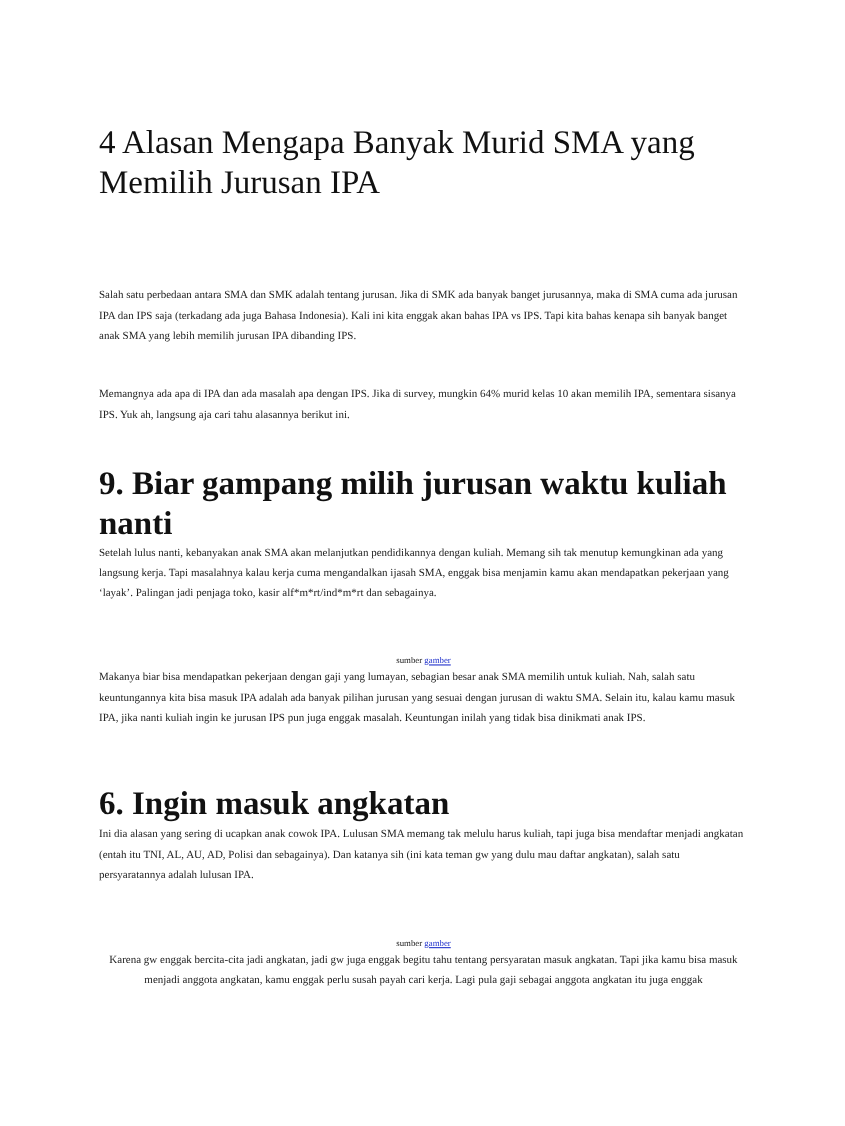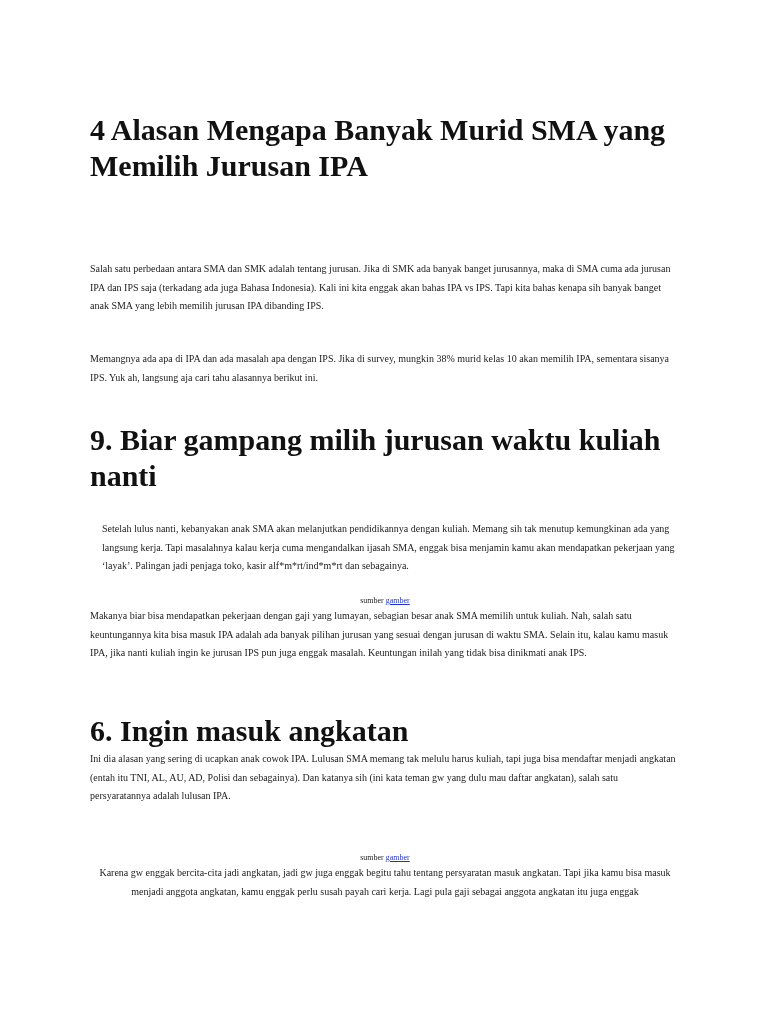--- a/index.html
+++ b/index.html
@@ -5,21 +5,21 @@
   html, body { margin: 0; padding: 0; }
   body {
     width: 768px; height: 1024px; overflow: hidden;
     background: #ffffff; color: #111111;
     font-family: "Liberation Serif", "DejaVu Serif", serif;
     position: relative;
   }
   .page { position: absolute; left: 90px; top: 0; width: 600px; }
   h1.title {
     position: absolute; left: 0; top: 112px; margin: 0;
-    font-size: 30px; line-height: 36px; font-weight: bold; color: #111;
+    font-size: 30px; line-height: 36px; font-weight: normal; color: #111;
     width: 600px;
   }
   p.body {
     margin: 0; font-size: 10px; line-height: 18.5px; color: #222;
     position: absolute; left: 0; width: 590px;
   }
   h2.section {
     position: absolute; left: 0; margin: 0;
     font-size: 30px; line-height: 36px; font-weight: bold; color: #111;
     width: 600px;
@@ -30,24 +30,24 @@
   }
   .caption a { color: #2233cc; text-decoration: underline; text-align: right; }
 </style>
 </head>
 <body>
 
 <div class="page">
   <h1 class="title">4 Alasan Mengapa Banyak Murid SMA yang Memilih Jurusan IPA</h1>
 
   <p class="body" style="top:260px;">Salah satu perbedaan antara SMA dan SMK adalah tentang jurusan. Jika di SMK ada banyak banget jurusannya, maka di SMA cuma ada jurusan IPA dan IPS saja (terkadang ada juga Bahasa Indonesia). Kali ini kita enggak akan bahas IPA vs IPS. Tapi kita bahas kenapa sih banyak banget anak SMA yang lebih memilih jurusan IPA dibanding IPS.</p>
-  <p class="body" style="top:350px;">Memangnya ada apa di IPA dan ada masalah apa dengan IPS. Jika di survey, mungkin 38% murid kelas 10 akan memilih IPA, sementara sisanya IPS. Yuk ah, langsung aja cari tahu alasannya berikut ini.</p>
+  <p class="body" style="top:350px;">Memangnya ada apa di IPA dan ada masalah apa dengan IPS. Jika di survey, mungkin 64% murid kelas 10 akan memilih IPA, sementara sisanya IPS. Yuk ah, langsung aja cari tahu alasannya berikut ini.</p>
 
   <h2 class="section" style="top:422px;">9. Biar gampang milih jurusan waktu kuliah nanti</h2>
-  <p class="body" style="top:520px;margin-left:12px;">Setelah lulus nanti, kebanyakan anak SMA akan melanjutkan pendidikannya dengan kuliah. Memang sih tak menutup kemungkinan ada yang langsung kerja. Tapi masalahnya kalau kerja cuma mengandalkan ijasah SMA, enggak bisa menjamin kamu akan mendapatkan pekerjaan yang ‘layak’. Palingan jadi penjaga toko, kasir alf*m*rt/ind*m*rt dan sebagainya.</p>
+  <p class="body" style="top:494px;">Setelah lulus nanti, kebanyakan anak SMA akan melanjutkan pendidikannya dengan kuliah. Memang sih tak menutup kemungkinan ada yang langsung kerja. Tapi masalahnya kalau kerja cuma mengandalkan ijasah SMA, enggak bisa menjamin kamu akan mendapatkan pekerjaan yang ‘layak’. Palingan jadi penjaga toko, kasir alf*m*rt/ind*m*rt dan sebagainya.</p>
   <div class="caption" style="top:596px;">
     <span>sumber</span>
     <a href="#">gamber</a>
   </div>
   <p class="body" style="top:607px;">Makanya biar bisa mendapatkan pekerjaan dengan gaji yang lumayan, sebagian besar anak SMA memilih untuk kuliah. Nah, salah satu keuntungannya kita bisa masuk IPA adalah ada banyak pilihan jurusan yang sesuai dengan jurusan di waktu SMA. Selain itu, kalau kamu masuk IPA, jika nanti kuliah ingin ke jurusan IPS pun juga enggak masalah. Keuntungan inilah yang tidak bisa dinikmati anak IPS.</p>
 
   <h2 class="section" style="top:713px;">6. Ingin masuk angkatan</h2>
   <p class="body" style="top:750px;">Ini dia alasan yang sering di ucapkan anak cowok IPA. Lulusan SMA memang tak melulu harus kuliah, tapi juga bisa mendaftar menjadi angkatan (entah itu TNI, AL, AU, AD, Polisi dan sebagainya). Dan katanya sih (ini kata teman gw yang dulu mau daftar angkatan), salah satu persyaratannya adalah lulusan IPA.</p>
   <div class="caption" style="top:853px;">
     <span>sumber</span>

